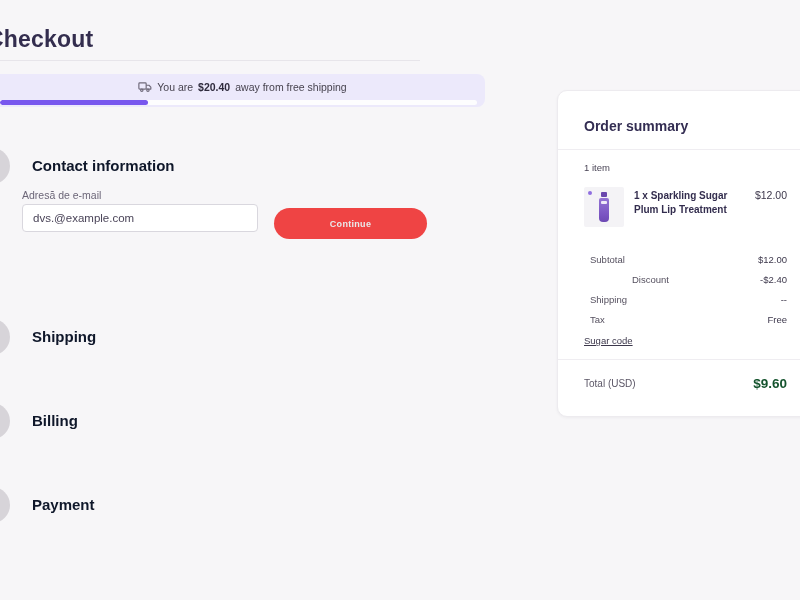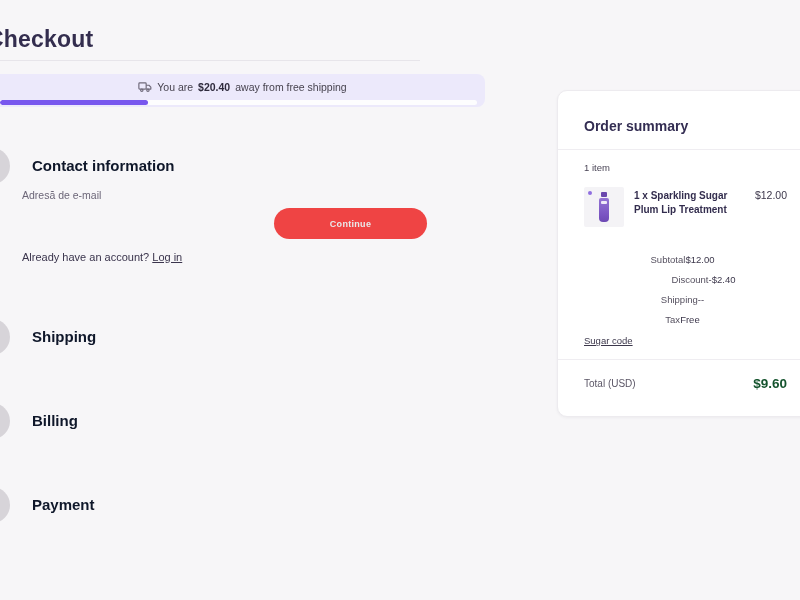--- a/index.html
+++ b/index.html
@@ -126,22 +126,22 @@
   .product-name {
     flex:1; padding-left:10px; padding-top:2px;
     font-size:10px; font-weight:700; color:#332d4e; line-height:1.35;
     max-width:110px;
   }
   .product-price {
     margin-left:auto; padding-top:2px;
     font-size:10.5px; color:#3c374b;
   }
   .summary-row {
-    position:absolute; left:20px; right:61px;
-    display:flex; justify-content:center;
+    position:absolute; left:32px; right:61px;
+    display:flex; justify-content:space-between;
     font-size:9.5px; color:#55505f;
   }
   .summary-row .val { color:#3c374b; }
   .r0 { top:163px; } .r1 { top:183px;margin-left:42px; } .r2 { top:203px; } .r3 { top:223px; }
   .promo-link {
     position:absolute; top:244px; left:26px;
     font-size:9.5px; color:#3c374b; text-decoration:underline; cursor:pointer;
   }
   .total-row {
     position:absolute; top:285px; left:26px; right:61px;
@@ -174,22 +174,22 @@
     </div>
     <div class="progress-track">
       <div class="progress-fill" style="width: 31%; background: rgb(120, 87, 238);"></div>
     </div>
   </div>
 
   <div class="step-circle c-contact"></div>
   <div class="step-heading h-contact">Contact information</div>
 
   <div class="email-label">Adresă de e-mail</div>
+  <input class="email-input" type="email" placeholder="dvs.@example.com" style="">
   <button class="continue-btn">Continue</button>
-  <div class="account-line"><span>Already have an account?</span>&nbsp;<a class="login-link">Log in</a></div>
 
   <div class="step-circle c-shipping"></div>
   <div class="step-heading h-shipping">Shipping</div>
 
   <div class="step-circle c-billing"></div>
   <div class="step-heading h-billing">Billing</div>
 
   <div class="step-circle c-payment"></div>
   <div class="step-heading h-payment">Payment</div>
 

